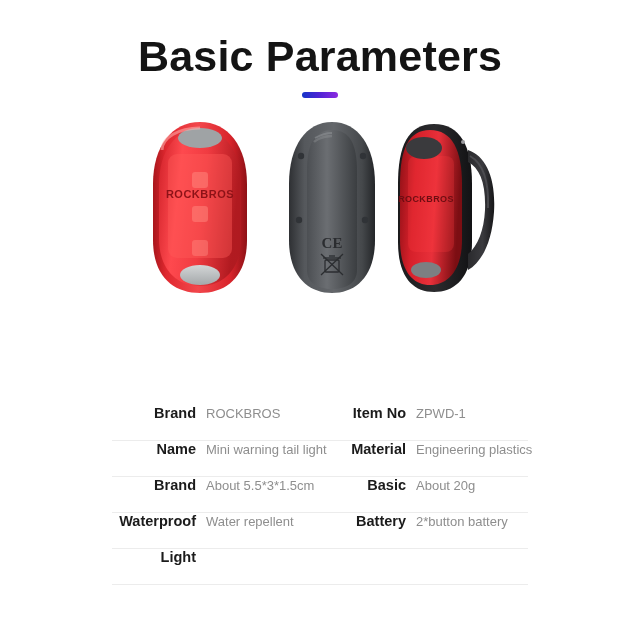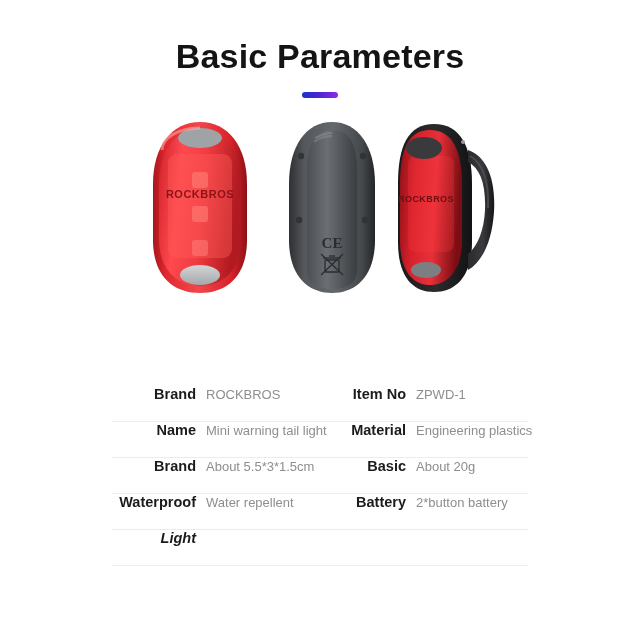--- a/index.html
+++ b/index.html
@@ -14,21 +14,21 @@
     overflow: hidden;
     position: relative;
   }
 
   
   .header {
     padding-top: 36px;
     text-align: center;
   }
   .page-title {
-    font-size: 34px;
+    font-size: 43px;
     font-weight: bold;
     color: #141414;
     letter-spacing: 0.2px;
     line-height: 40px;
     margin: 0;
   }
   .accent-bar {
     width: 36px;
     height: 6px;
     border-radius: 3px;
@@ -49,32 +49,31 @@
   .product-1 { left: 148px; }
   .product-2 { left: 284px; }
   .product-3 { left: 390px; }
 
   .lamp-svg { display: block; }
 
   
   .spec-table {
     position: absolute;
     left: 112px;
-    top: 386px;
+    top: 405px;
     width: 416px;
   }
   .spec-row {
     display: flex;
     align-items: center;
     height: 35px;
     border-bottom: 1px solid #ececec;
   }
   .spec-row.last {
     border-bottom: 1px solid #ececec;
-    font-style: italic;
   }
   .cell {
     display: flex;
     align-items: baseline;
     height: 100%;
   }
   .cell-left {
     width: 216px;
     flex: 0 0 216px;
   }

